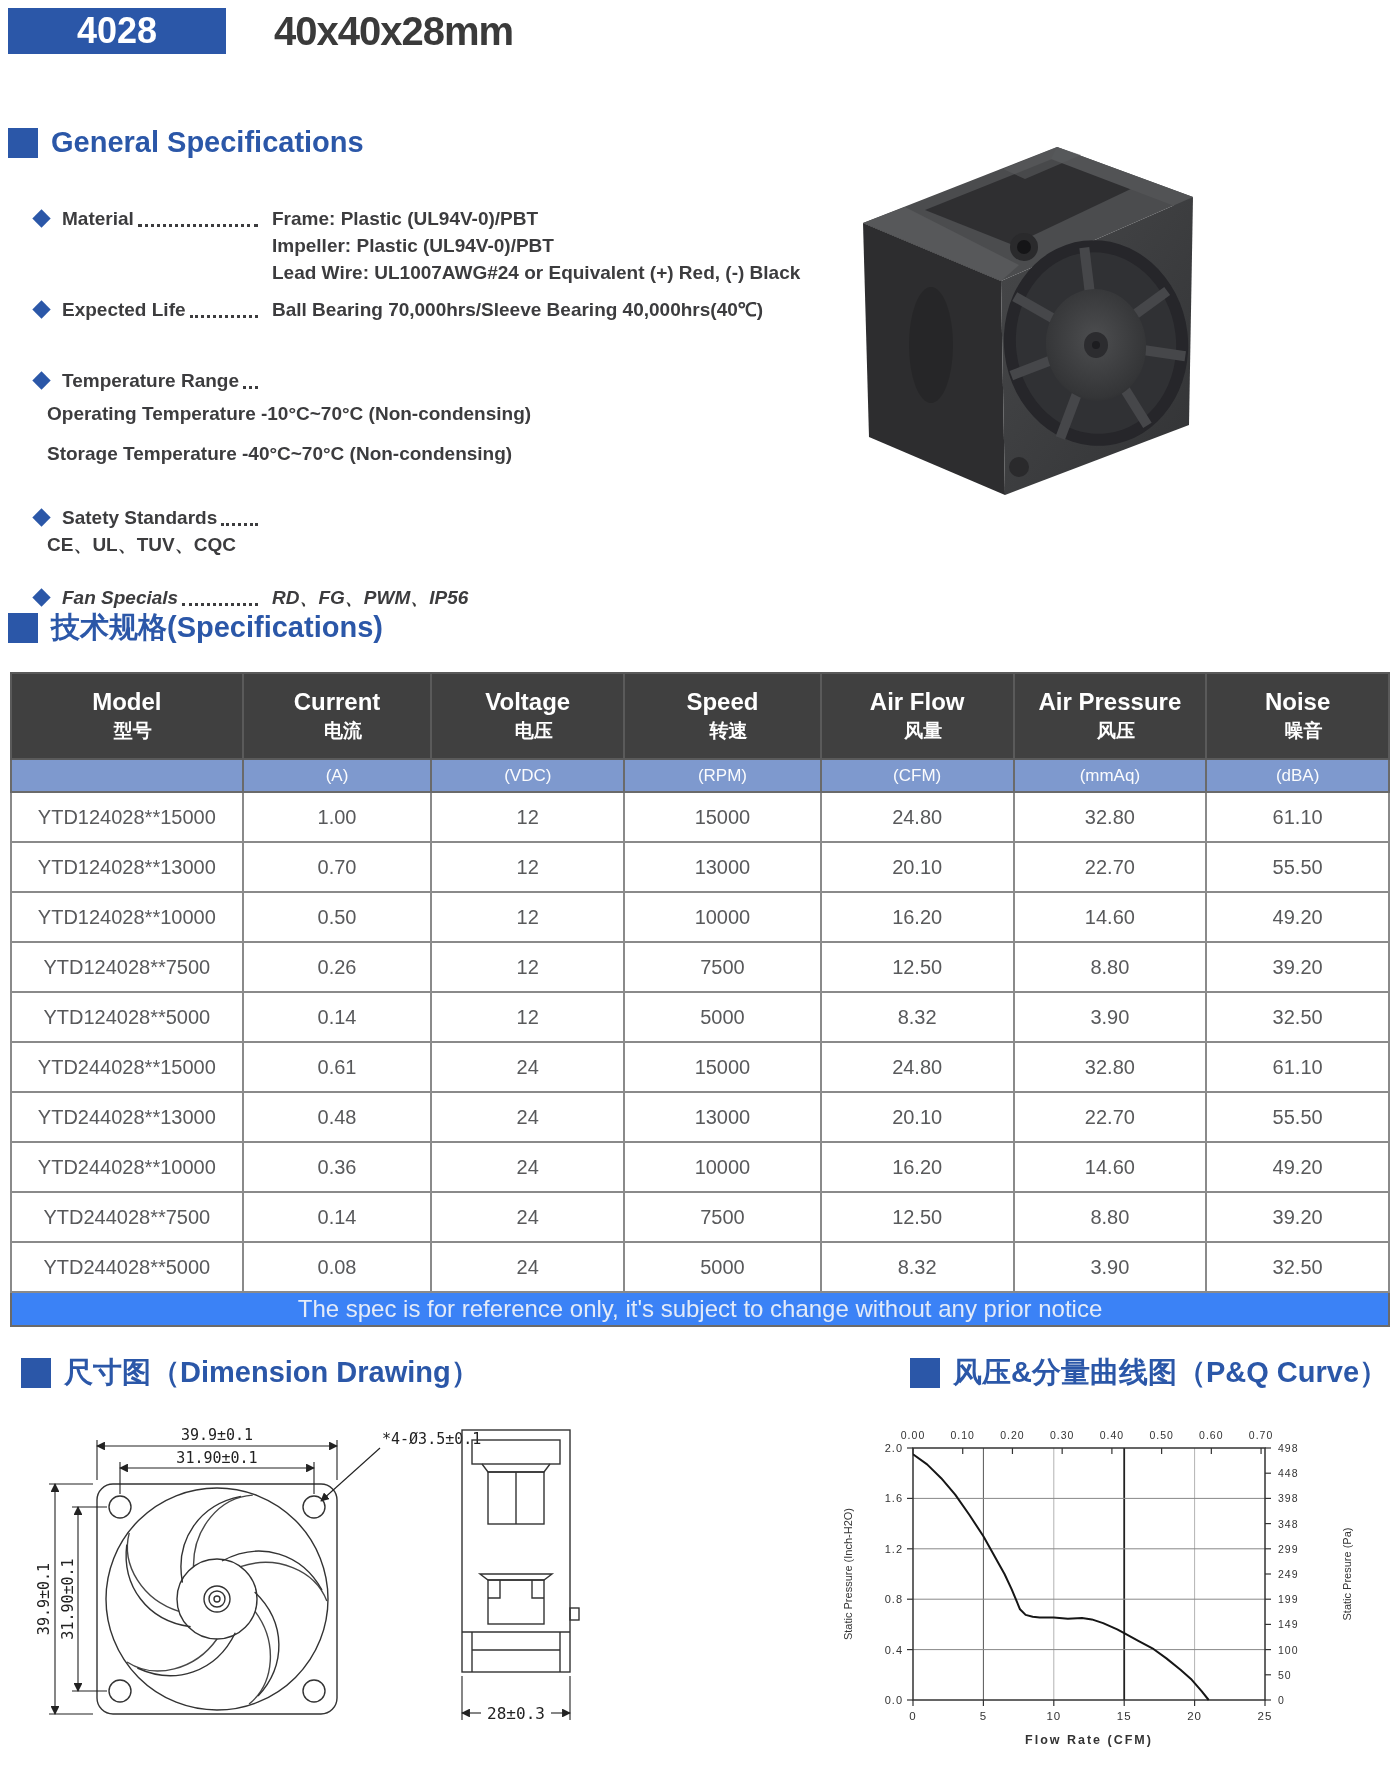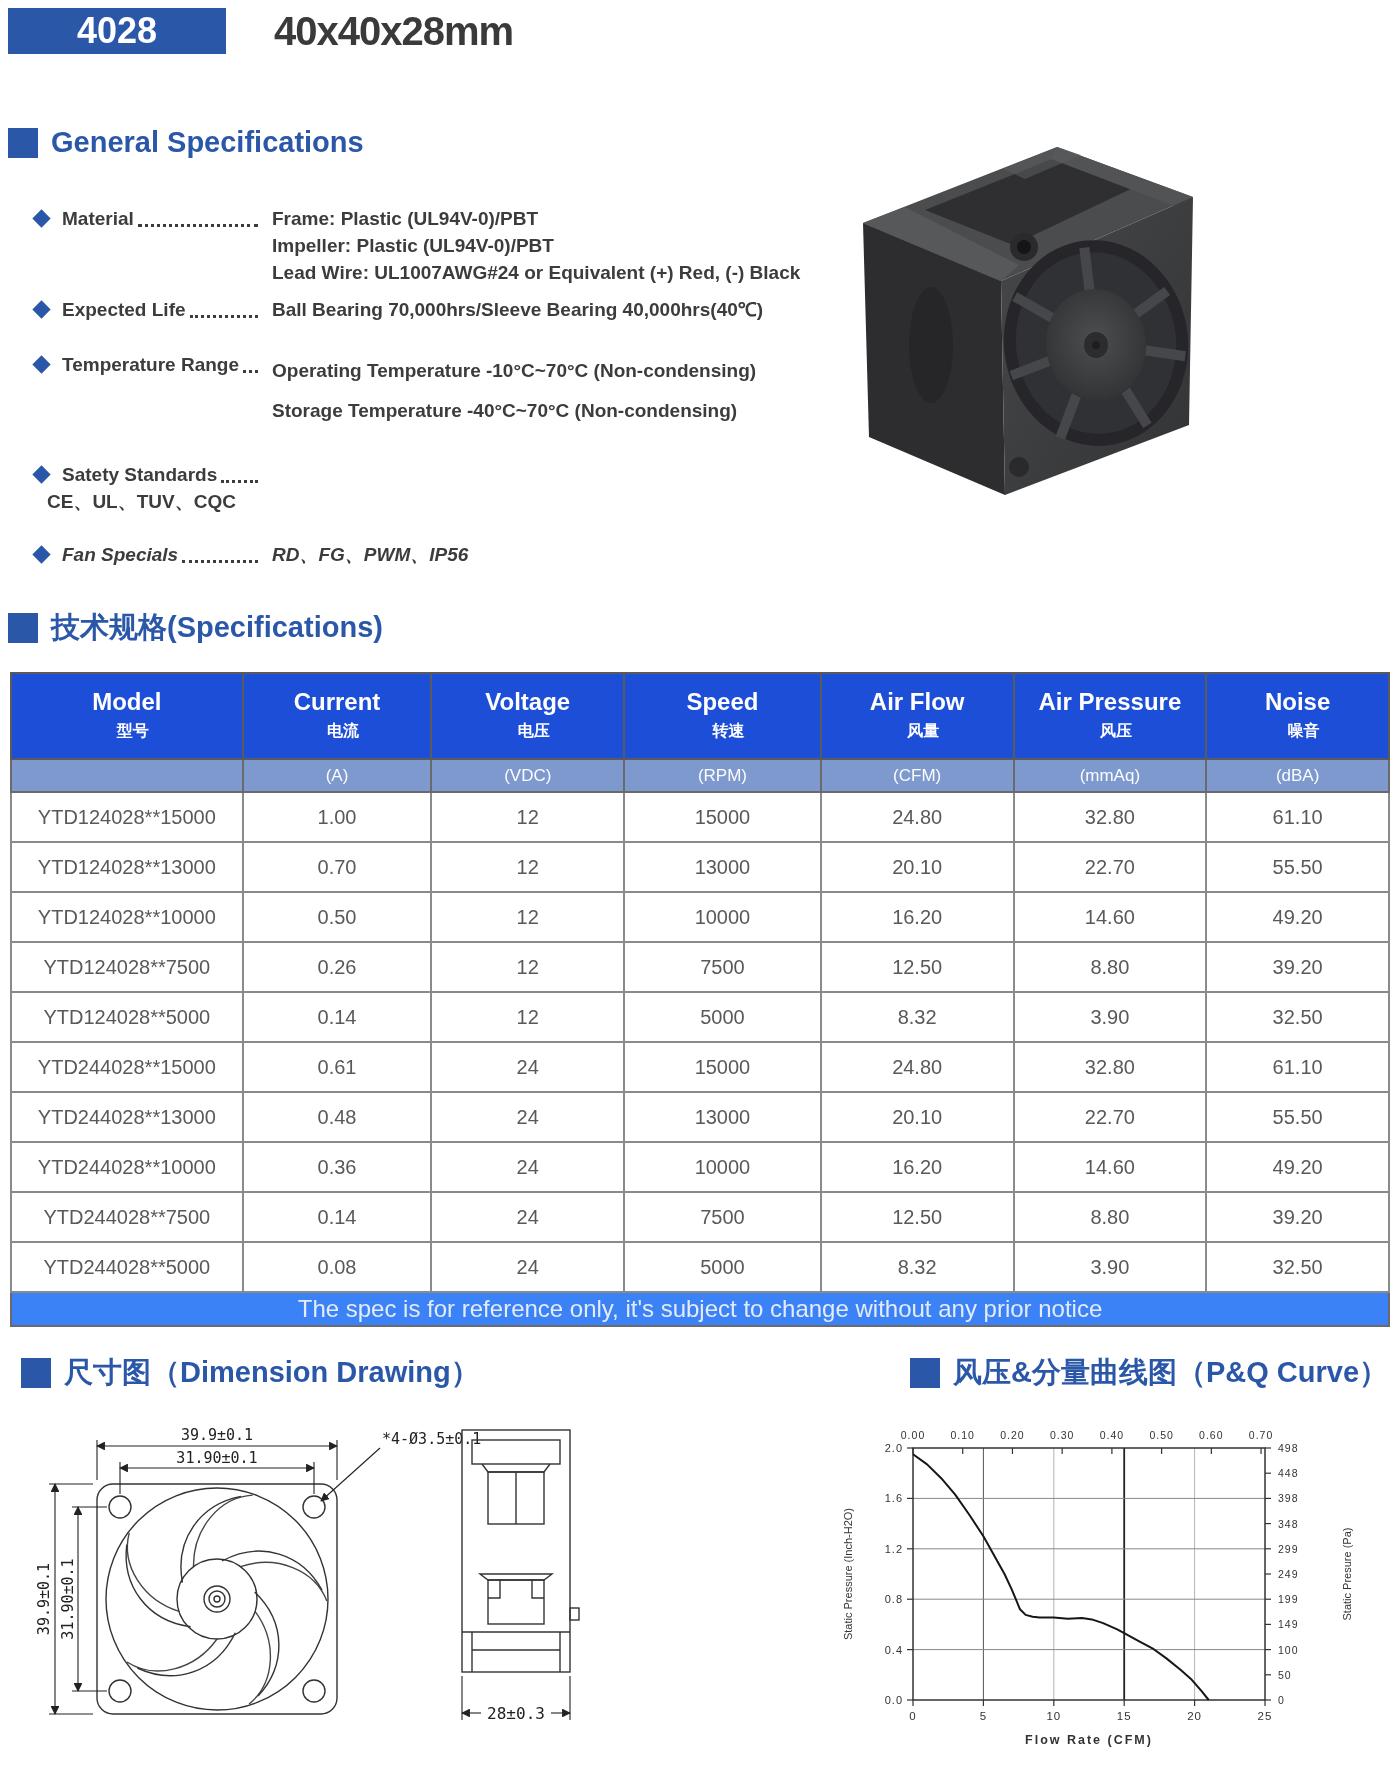--- a/index.html
+++ b/index.html
@@ -14,42 +14,42 @@
 
   
   .sec{position:absolute;display:flex;align-items:center;}
   .sec .sq{width:30px;height:30px;background:#2b57a8;margin-right:13px;flex:none;}
   .sec .t{font-size:29px;font-weight:bold;color:#2b57a8;white-space:nowrap;}
 
   
   .spec-list{position:absolute;top:205px;left:35px;width:780px;}
   .spec-item{display:flex;align-items:flex-start;}
   .spec-item + .spec-item{margin-top:10px;}
-  .spec-item.spec-item-2{margin-top:28px;}
+  .spec-item.spec-item-2{margin-top:44px;flex-direction:column;}
   .spec-item.spec-item-3{margin-top:30px;flex-direction:column;}
   .spec-item.spec-item-4{margin-top:26px;font-style:italic;}
   .spec-left{width:225px;display:flex;align-items:center;flex:none;height:27px;}
   .diamond{width:13px;height:13px;background:#2b57a8;transform:rotate(45deg);
            margin:0 14px 0 0;flex:none;}
   .spec-label{font-size:19px;font-weight:bold;color:#3c3c3e;white-space:nowrap;}
   .leader{flex:1;border-bottom:3px dotted #3c3c3e;height:14px;margin:0 2px 0 4px;}
   .spec-value{margin-left:12px;font-size:19px;font-weight:bold;color:#3c3c3e;}
   .spec-line{line-height:27px;white-space:nowrap;}
   .spec-item-2 .spec-line{line-height:40px;}
 
   
   .fan-photo{position:absolute;left:805px;top:95px;width:400px;height:410px;}
 
   
   .spec-table{position:absolute;left:10px;top:672px;width:1380px;border-collapse:collapse;
               table-layout:fixed;}
   .spec-table td{border:2px solid #8a8a8a;text-align:center;padding:0;}
-  .spec-table td.hd{background:#1d4ed8;color:#fff;height:84px;border-color:#5a5a5a;}
+  .spec-table td.hd{background:#404040;color:#fff;height:84px;border-color:#5a5a5a;}
   .hd .en{font-size:24px;font-weight:bold;line-height:30px;}
-  .hd .zh{font-size:16px;font-weight:bold;line-height:28px;padding-left:12px;}
+  .hd .zh{font-size:19px;font-weight:bold;line-height:28px;padding-left:12px;}
   .spec-table td.un{background:#7e99ce;color:rgba(255,255,255,.96);height:31px;
                     font-size:17px;border-color:#6a6a6a;}
   .spec-table td.dc{height:48px;font-size:20px;color:#58595b;background:#fff;}
   .spec-table td.note{background:#3b82f6;color:#e4ebf8;font-size:24px;height:32px;border-color:#6a6a6a;}
 
   
   .dim-svg{position:absolute;left:35px;top:1422px;}
   .pq-svg{position:absolute;left:730px;top:1420px;}
   .dimtext{font-family:"DejaVu Sans Mono","Liberation Mono",monospace;fill:#222;}
 </style>

